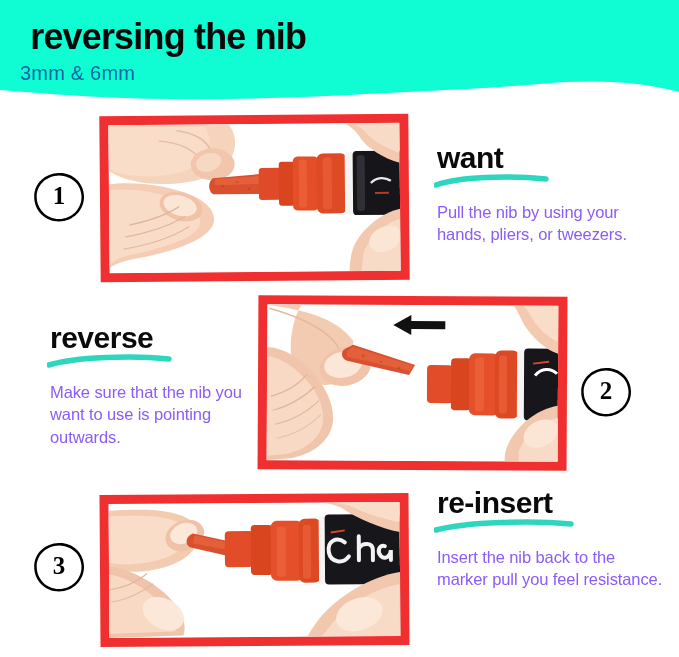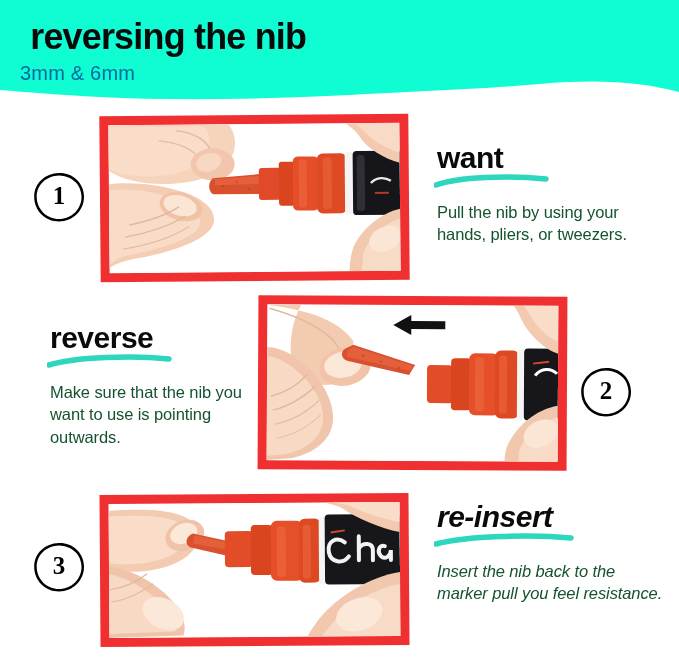--- a/index.html
+++ b/index.html
@@ -94,41 +94,41 @@
   }
   #panel-1 { left: 100px; top: 115px;  width: 309px; height: 166px; transform: rotate(-0.5deg); }
   #panel-2 { left: 258px; top: 296px;  width: 309px; height: 174px; transform: rotate(0.3deg); }
   #panel-3 { left: 100px; top: 494px;  width: 309px; height: 152px; transform: rotate(-0.4deg); }
   .panel svg { display: block; width: 100%; height: 100%; }
 
   
   .text-block { position: absolute; }
   #text-pull     { left: 437px; top: 143px; width: 225px; }
   #text-reverse  { left: 50px;  top: 323px; width: 225px; }
-  #text-reinsert { left: 437px; top: 502px; width: 230px; font-style: italic; }
+  #text-reinsert { left: 437px; top: 488px; width: 230px; }
 
   .step-heading {
     margin: 0;
     font-size: 30px;
     font-weight: 700;
     color: #0a0a0a;
     letter-spacing: -0.5px;
     line-height: 1.0;
   }
   .underline-swoosh {
     display: block;
     margin-top: 1px;
     margin-left: -3px;
   }
   .step-body {
     margin: 0;
     padding-top: 13px;
     font-size: 16.5px;
     line-height: 1.36;
-    color: #14532d;
+    color: #8b5cf6;
     letter-spacing: -0.1px;
   }
 </style>
 </head>
 <body>
 
 <div class="header">
   <svg class="header-wave" viewBox="0 0 679 112" preserveAspectRatio="none">
     <path d="M0,0 L679,0 L679,92 C640,82 600,79 540,84 C470,90 420,91 350,95
              C270,99 180,101 100,97 C60,95 25,92 0,90 Z" fill="#10FCD2"></path>

